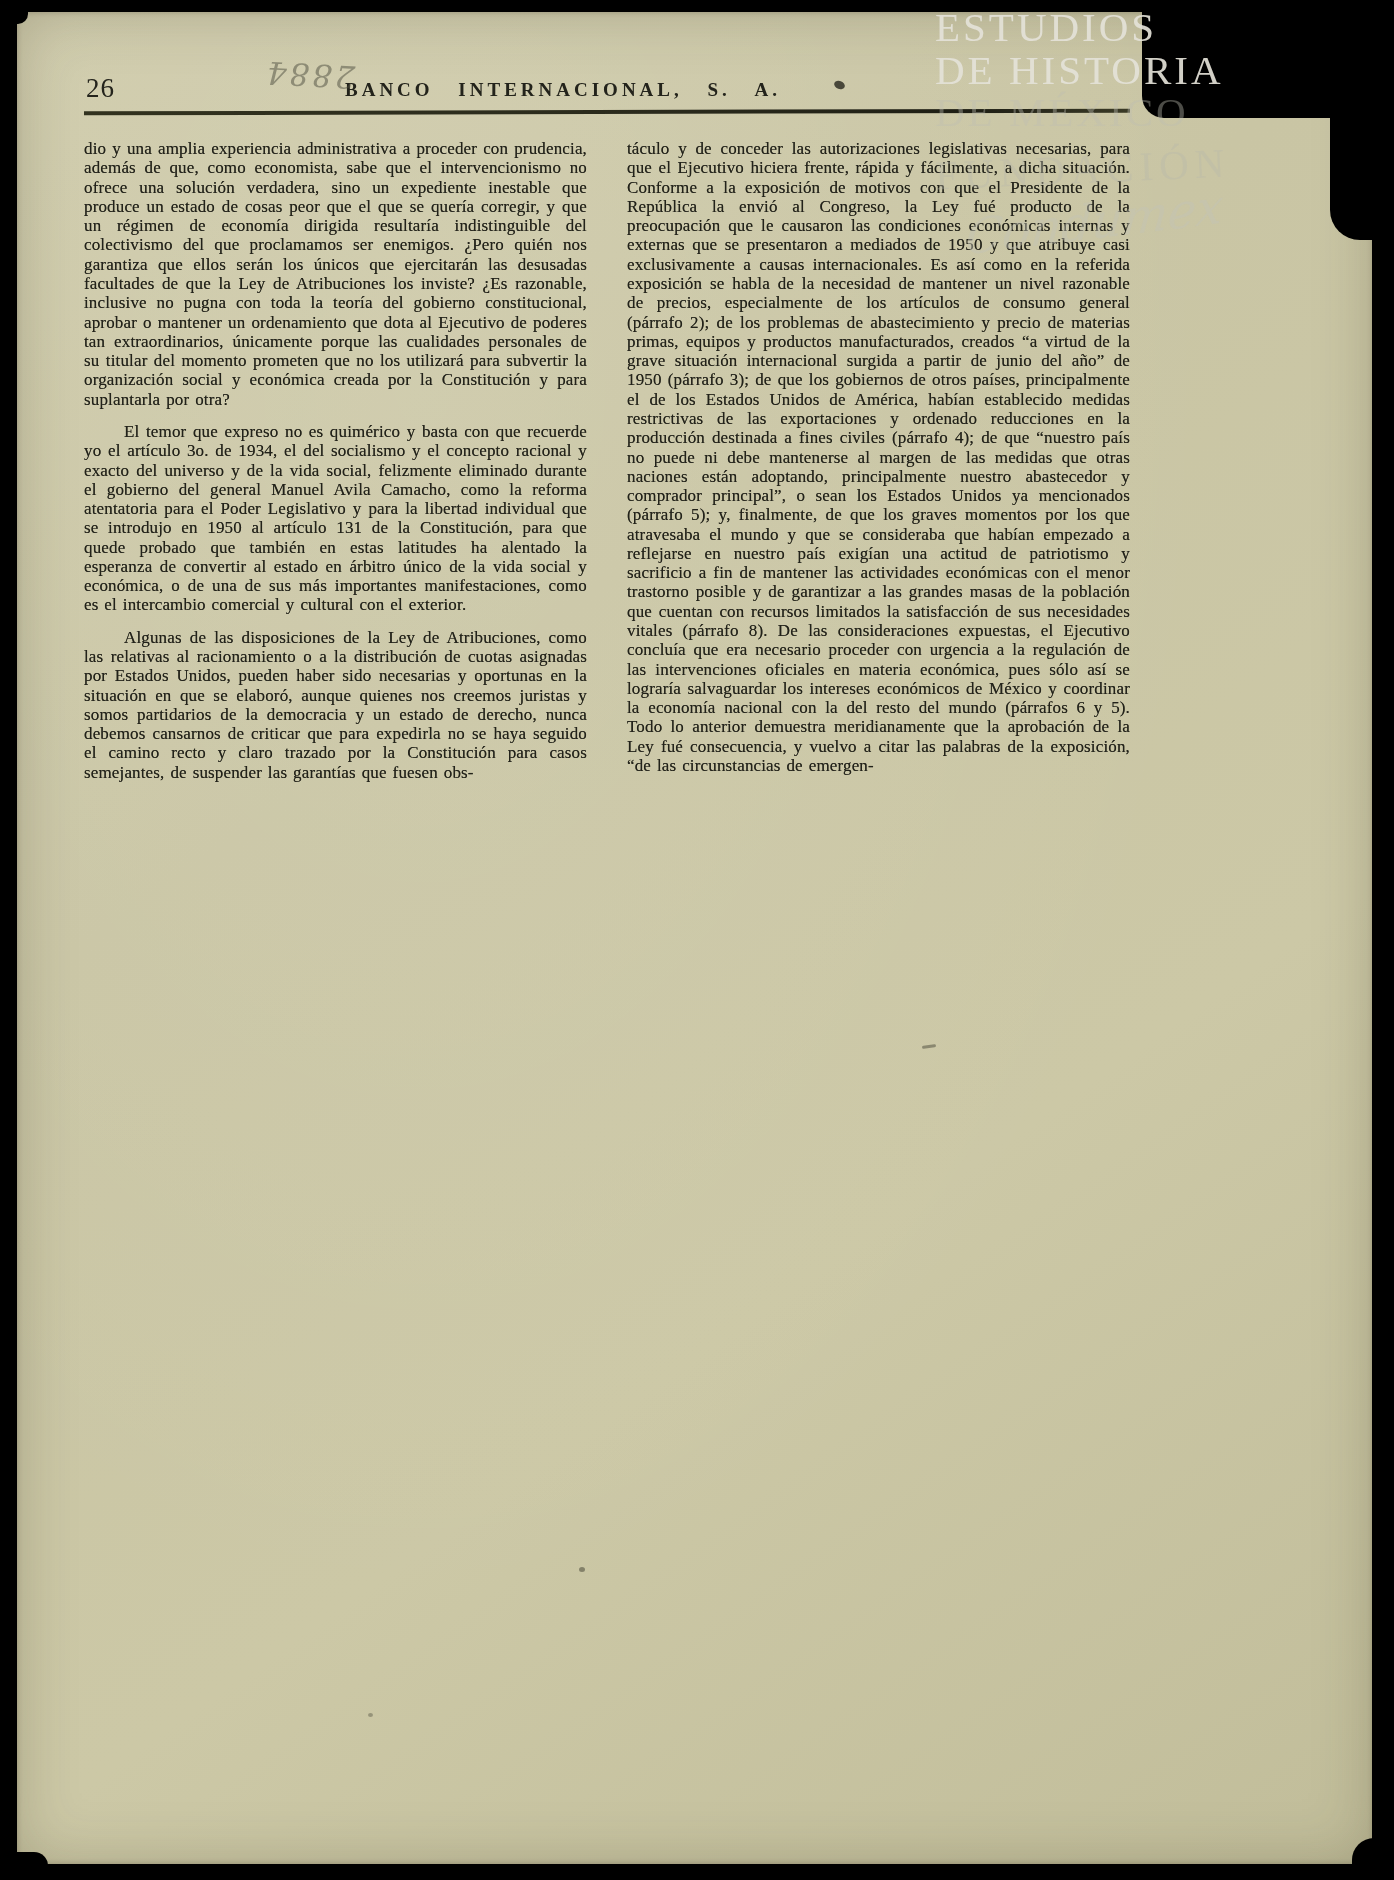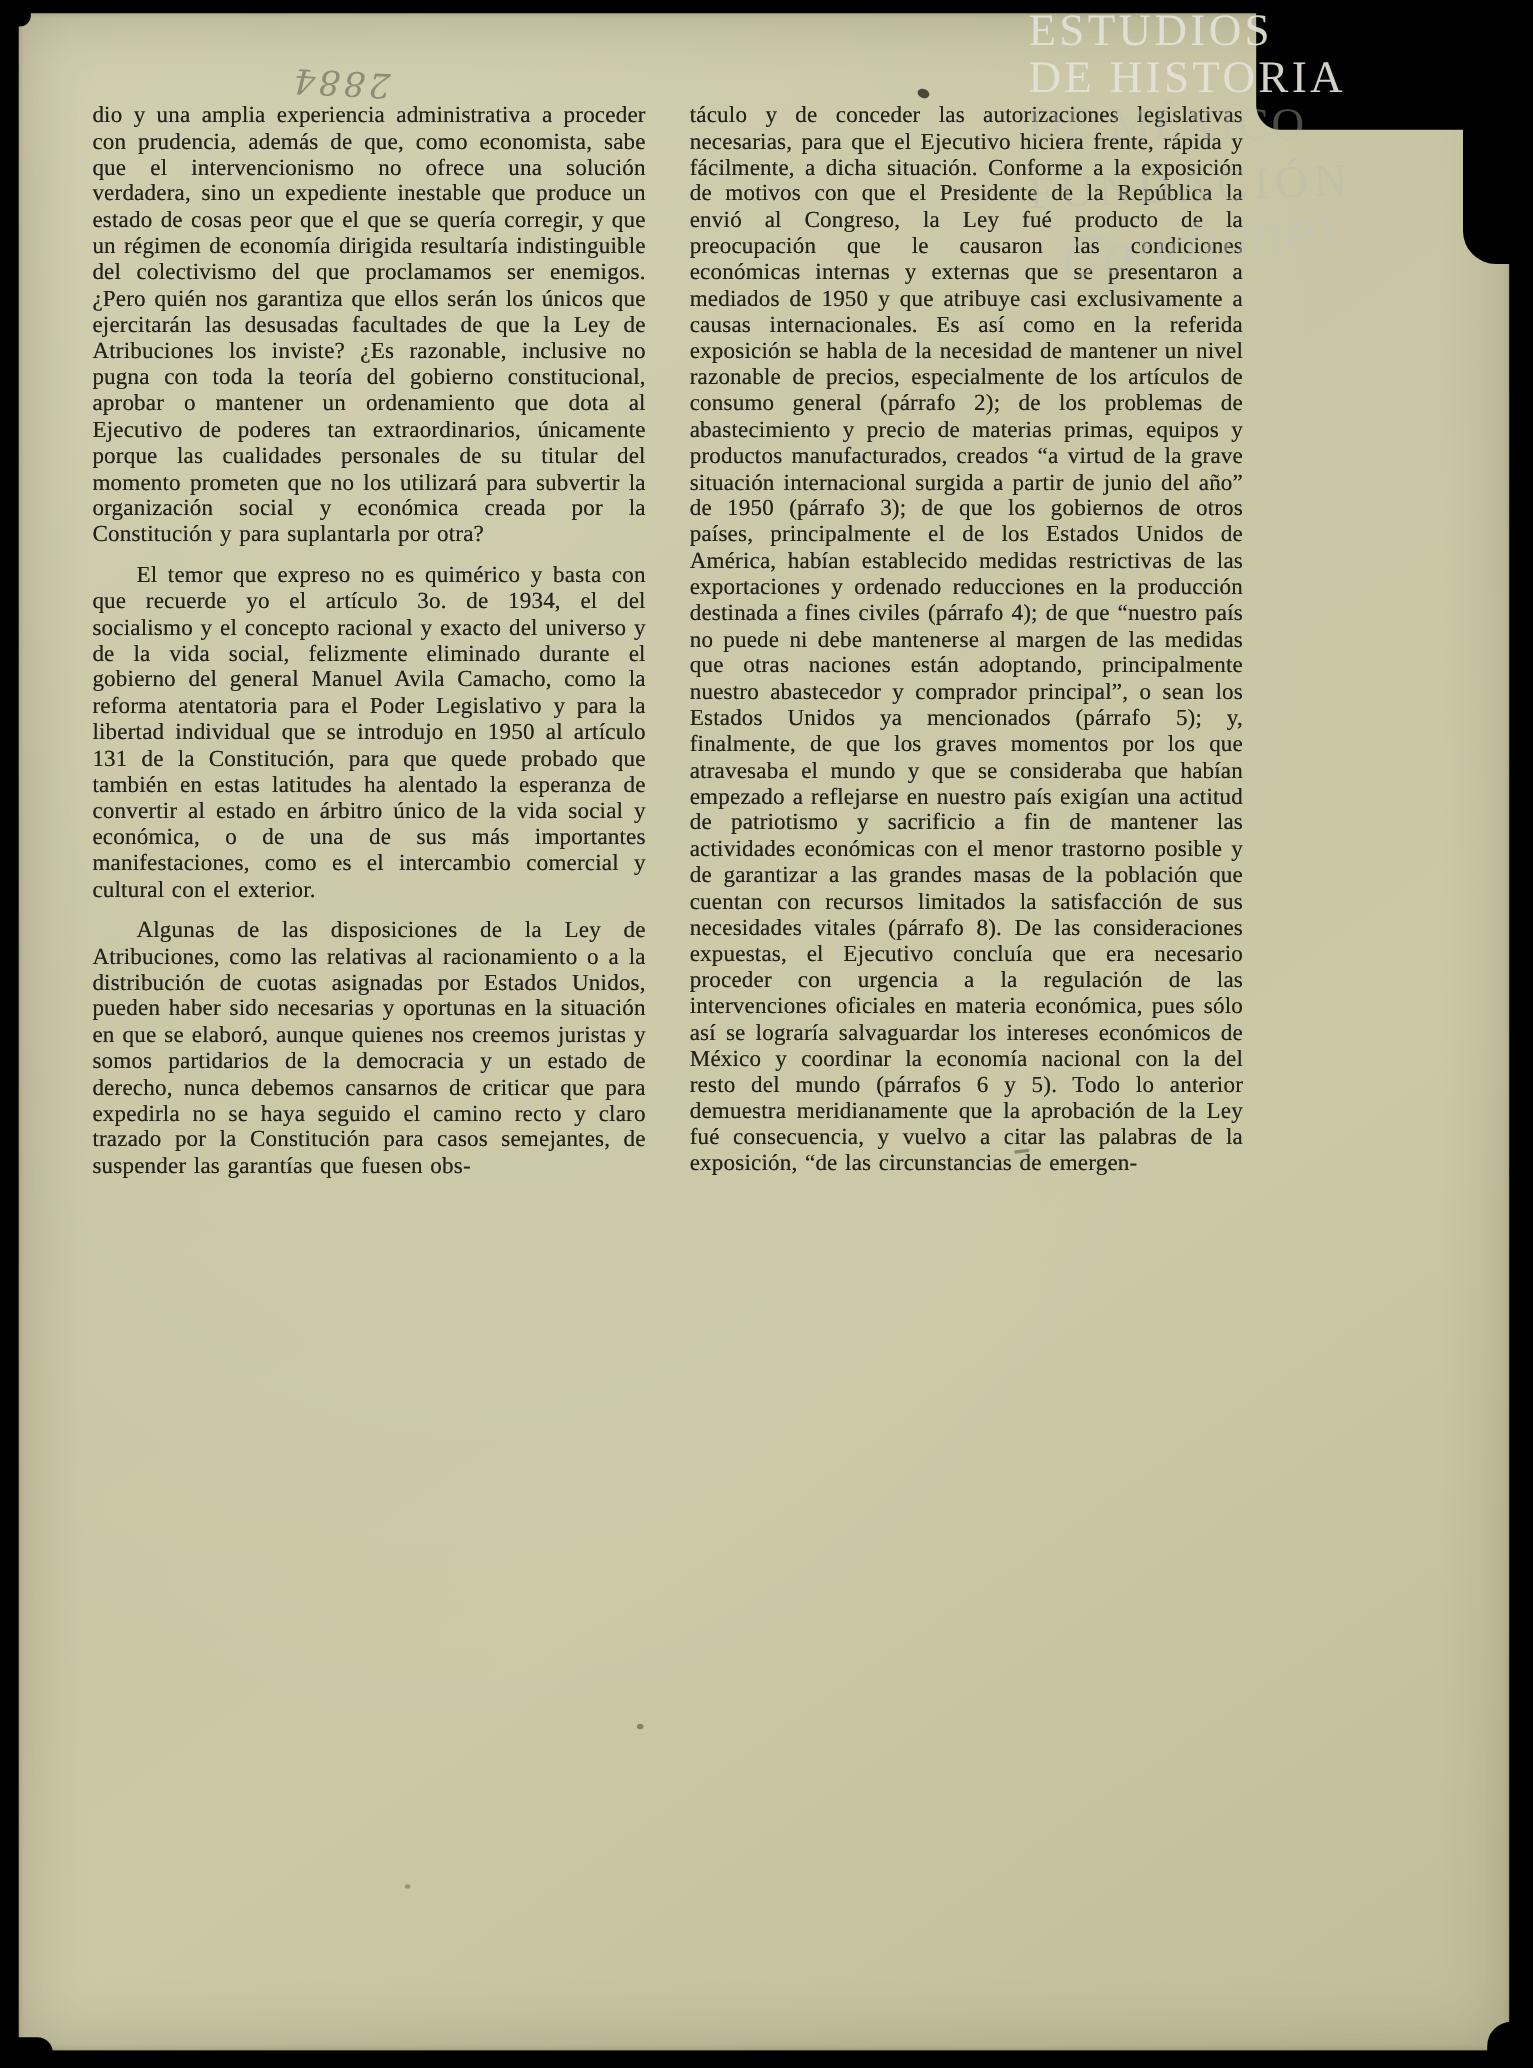--- a/index.html
+++ b/index.html
@@ -82,21 +82,21 @@
     background: linear-gradient(90deg, #32321f 0%, #2a2a1c 55%, #1e1e14 85%, #3a3a26 100%);
     transform: rotate(-0.15deg);
   }
   .columns {
     display: flex;
     gap: 40px;
     margin-top: 20px;
   }
   .col {
     width: 503px;
-    font-size: 21px;
+    font-size: 17px;
     line-height: 1.135;
     text-align: justify;
     letter-spacing: 0.15px;
     word-spacing: 1.5px;
     color: #22221a;
     text-shadow: 0 0 0.5px rgba(35,35,25,0.65);
   }
   .col p { margin: 0; }
   .col p.indent { text-indent: 40px; }
   .col p + p { margin-top: 13px; }
@@ -158,20 +158,25 @@
 </style>
 </head>
 <body>
 
 <div class="scan">
 
   <div class="page">
 
     <div class="textblock">
 
+      <div class="header">
+        <div class="pagenum">26</div>
+        <div class="running-title">BANCO INTERNACIONAL, S. A.</div>
+        <div class="header-rule"></div>
+      </div>
 
       <div class="columns">
 
         <div class="col">
           <p>dio y una amplia experiencia administrativa a proceder con prudencia, además de que, como economista, sabe que el intervencionismo no ofrece una solución verdadera, sino un expediente inestable que produce un estado de cosas peor que el que se quería corregir, y que un régimen de economía dirigida resultaría indistinguible del colectivismo del que proclamamos ser enemigos. ¿Pero quién nos garantiza que ellos serán los únicos que ejercitarán las desusadas facultades de que la Ley de Atribuciones los inviste? ¿Es razonable, inclusive no pugna con toda la teoría del gobierno constitucional, aprobar o mantener un ordenamiento que dota al Ejecutivo de poderes tan extraordinarios, únicamente porque las cualidades personales de su titular del momento prometen que no los utilizará para subvertir la organización social y económica creada por la Constitución y para suplantarla por otra?</p>
           <p class="indent">El temor que expreso no es quimérico y basta con que recuerde yo el artículo 3o. de 1934, el del socialismo y el concepto racional y exacto del universo y de la vida social, felizmente eliminado durante el gobierno del general Manuel Avila Camacho, como la reforma atentatoria para el Poder Legislativo y para la libertad individual que se introdujo en 1950 al artículo 131 de la Constitución, para que quede probado que también en estas latitudes ha alentado la esperanza de convertir al estado en árbitro único de la vida social y económica, o de una de sus más importantes manifestaciones, como es el intercambio comercial y cultural con el exterior.</p>
           <p class="indent">Algunas de las disposiciones de la Ley de Atribuciones, como las relativas al racionamiento o a la distribución de cuotas asignadas por Estados Unidos, pueden haber sido necesarias y oportunas en la situación en que se elaboró, aunque quienes nos creemos juristas y somos partidarios de la democracia y un estado de derecho, nunca debemos cansarnos de criticar que para expedirla no se haya seguido el camino recto y claro trazado por la Constitución para casos semejantes, de suspender las garantías que fuesen obs-</p>
         </div>
 
         <div class="col">

